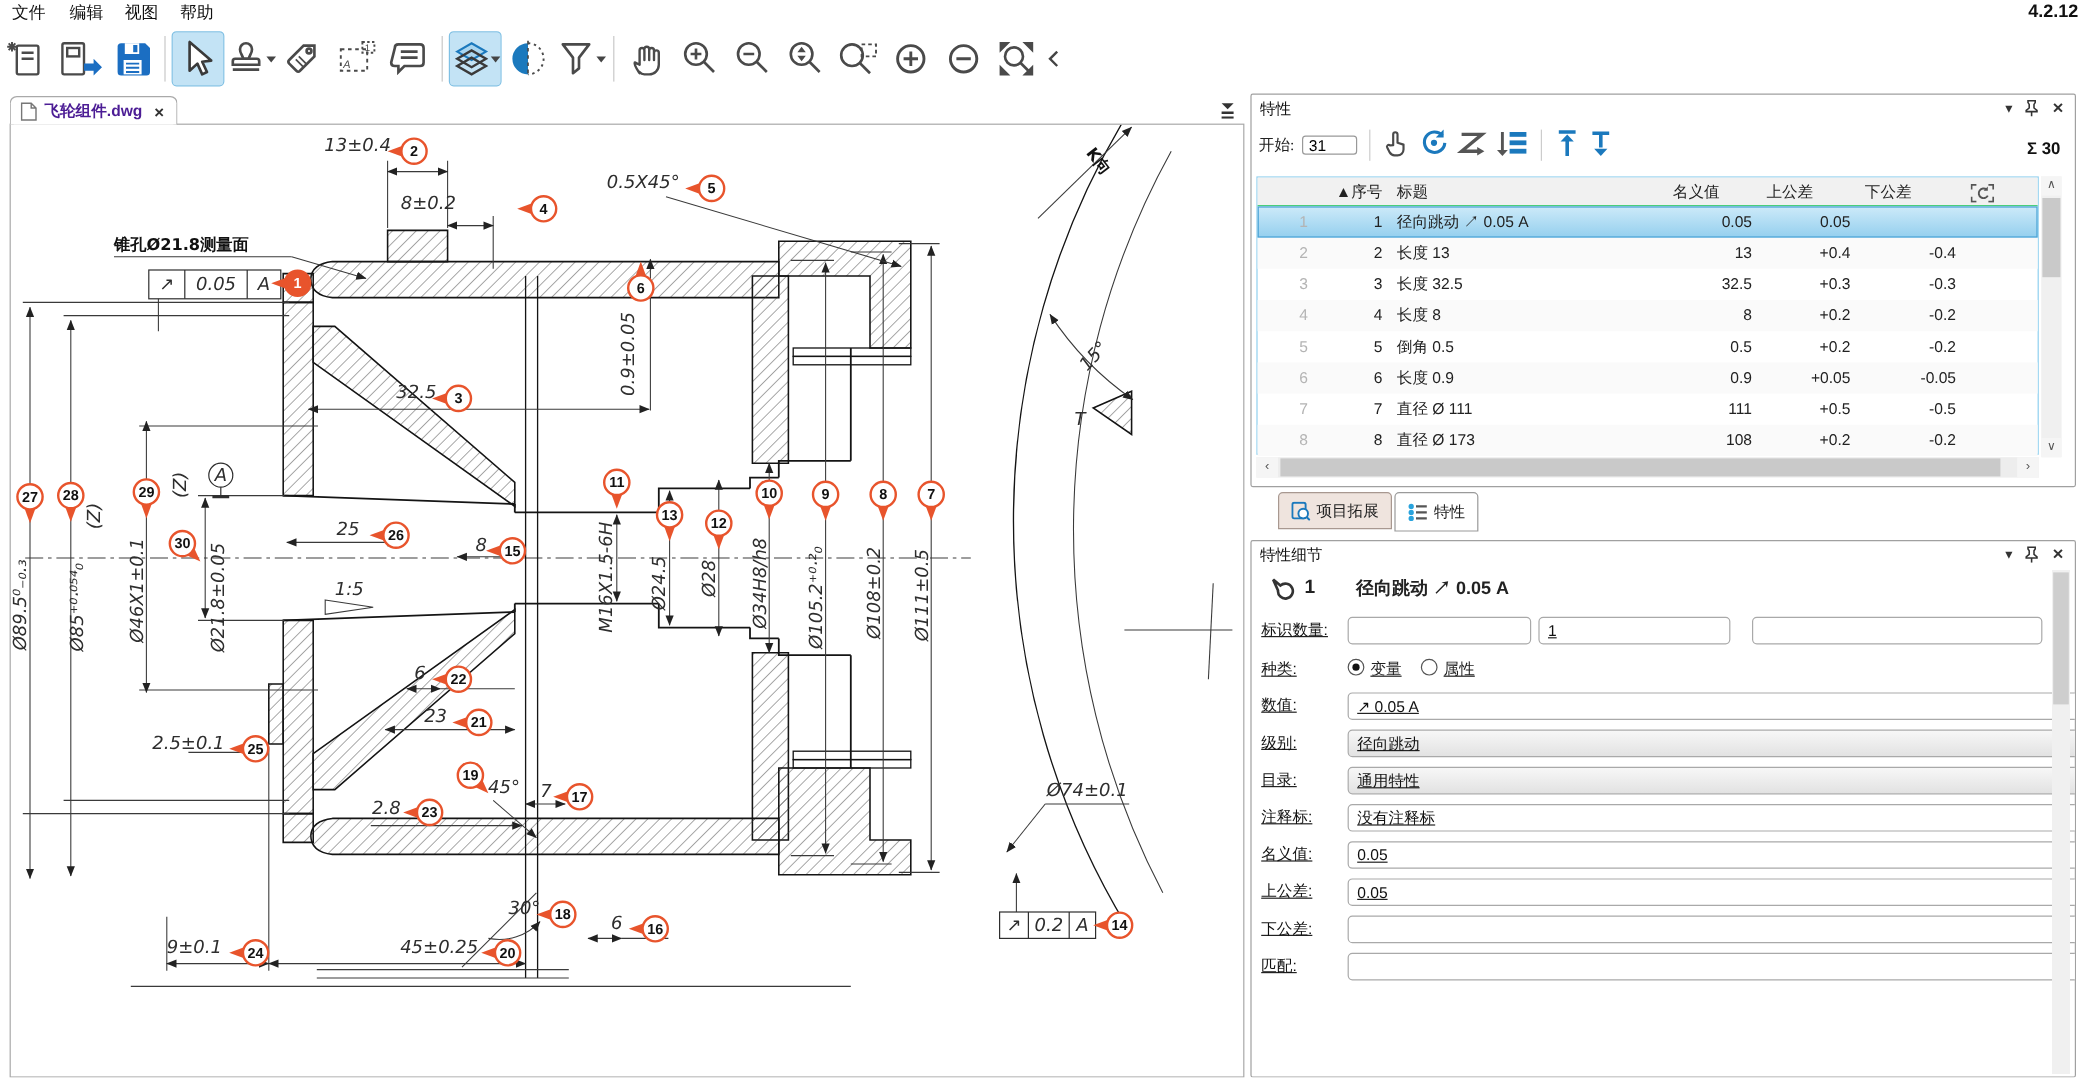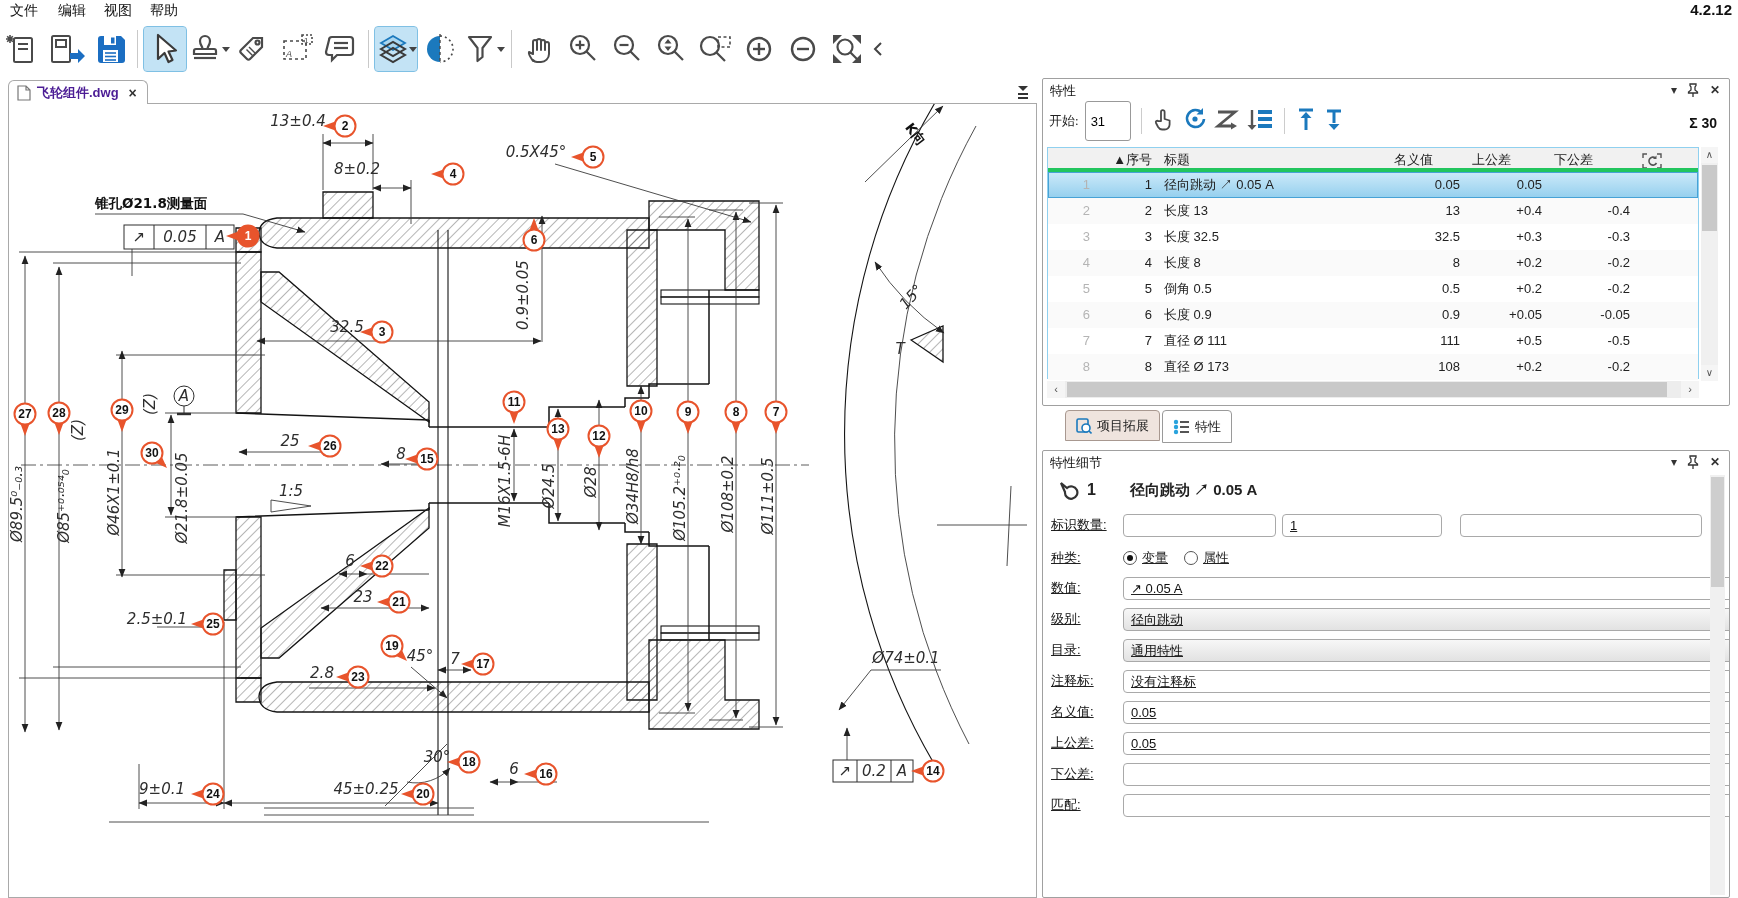--- a/index.html
+++ b/index.html
@@ -41,27 +41,27 @@
 
   
   .panel { position:absolute; background:#fff; border:1px solid #a0a0a0; border-radius:2px; }
   .phead { position:absolute; left:0; top:0; right:0; height:22px; }
   .ptitle { position:absolute; left:7px; top:3px; font-size:13px; color:#111; }
   .pico { position:absolute; top:4px; font-size:12px; color:#333; }
   .sum { position:absolute; right:12px; top:36px; font-size:14px; font-weight:bold; color:#111; }
 
   .startrow { position:absolute; left:6px; top:26px; height:32px; display:flex; align-items:center; gap:6px; }
   .startrow label { font-size:13px;font-family:Liberation Serif, serif; }
-  .startrow input { width:46px; height:40px; border:1px solid #999; border-radius:3px; font-size:13px; padding:0 5px; }
+  .startrow input { width:46px; height:16px; border:1px solid #999; border-radius:3px; font-size:13px; padding:0 5px; }
   .vsep { width:1px; height:26px; background:#ccc; margin:0 4px; }
 
   
   .tbl { position:absolute; left:4px; top:68px; width:652px; height:232px; border:1px solid #8fd0ef; font-size:13px; }
   .trow { display:grid; grid-template-columns:48px 62px 230px 78px 82px 88px 1fr; height:26px; line-height:26px; }
-  .trow.head { height:24px; line-height:24px; background:#f1f1f1; border-bottom:4px solid #22c55e; color:#222; }
+  .trow.head { height:24px; line-height:24px; background:#f1f1f1; border-bottom:1px solid #22c55e; color:#222; }
   .trow.sel { background:linear-gradient(#cdeaf9,#94cfee); outline:1px solid #47a2d6; outline-offset:-1px; }
   .trow:nth-child(odd):not(.head):not(.sel) { background:#fafafa; }
   .c { padding:0 6px; white-space:nowrap; overflow:hidden; }
   .cr { text-align:right; }
   .cidx { color:#b4b4b4; text-align:right; }
   .hscroll { position:absolute; left:4px; top:302px; width:652px; height:17px; background:#ededed; }
   .hthumb { position:absolute; left:20px; top:1px; height:15px; width:600px; background:#c9c9c9; }
   .harr { position:absolute; top:0; width:18px; height:17px; background:#f5f5f5; color:#555; font-size:11px; text-align:center; line-height:17px; }
   .vscroll { position:absolute; left:658px; top:68px; width:17px; height:234px; background:#f0f0f0; }
   .vthumb { position:absolute; left:1px; top:18px; width:15px; height:66px; background:#c9c9c9; }
@@ -76,21 +76,21 @@
   
   .dtitle-row { position:absolute; left:14px; top:28px; display:flex; align-items:center; gap:8px; }
   .dtitle-no { font-size:16px; font-weight:bold; }
   .dtitle-txt { font-size:15px; font-weight:bold; margin-left:26px; }
   .frow { position:absolute; left:8px; height:24px; display:flex; align-items:center;text-decoration:underline; }
   .flabel { width:72px; font-size:13px; color:#111; }
   .finput { height:23px; border:1px solid #a9a9a9; border-radius:4px; background:#fff; font-size:13px; padding:0 7px; line-height:21px; color:#111; }
   .fwide { width:666px; }
   .fdrop { background:linear-gradient(#f7f7f7,#e2e2e2); position:relative; }
   .fdrop .dcaret { position:absolute; right:7px; top:4px; font-size:11px; color:#444; }
-  .radio { display:flex; align-items:center; gap:5px; margin-right:16px; font-size:13px; }
+  .radio { display:flex; gap:5px; margin-right:16px; font-size:13px; }
   .rdot { width:14px; height:14px; border:1px solid #555; border-radius:50%; display:inline-flex; align-items:center; justify-content:center; }
   .rdot.on::after { content:""; width:6px; height:6px; background:#111; border-radius:50%; }
   .dvscroll { position:absolute; right:4px; top:24px; width:15px; height:420px; background:#f0f0f0; }
   .dvthumb { position:absolute; left:1px; top:2px; width:13px; height:110px; background:#cecece; }
 </style>
 </head>
 <body>
 
 <div class="app">
 

